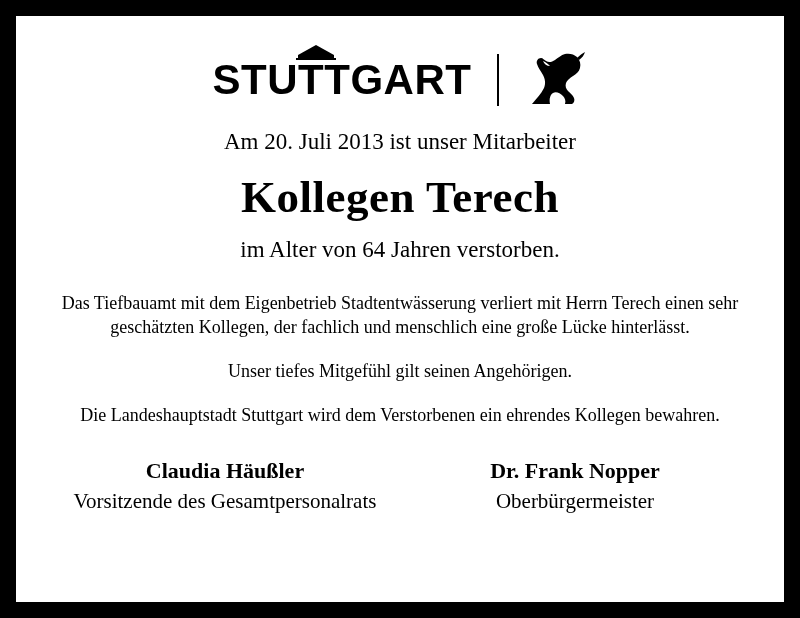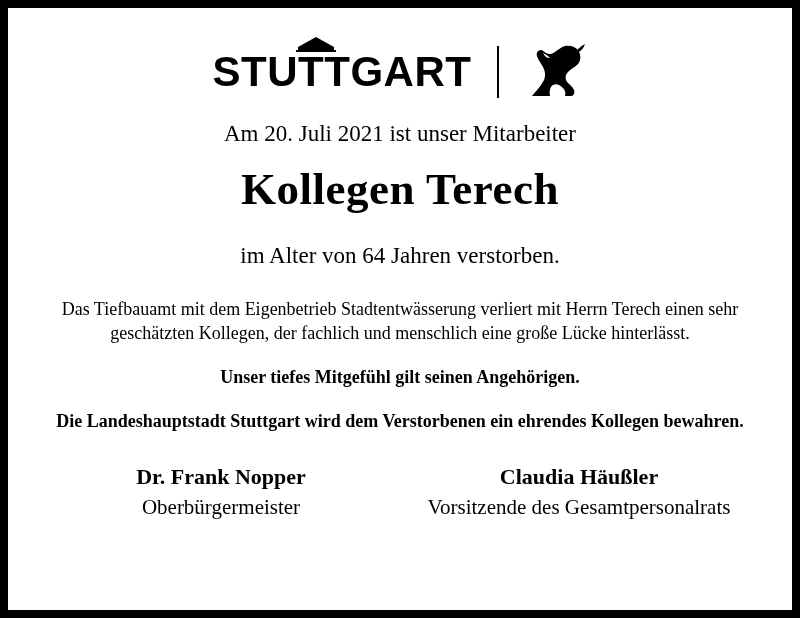--- a/index.html
+++ b/index.html
@@ -11,21 +11,21 @@
     width: 800px;
     height: 618px;
     overflow: hidden;
     font-family: "Liberation Serif", serif;
   }
   .obituary-frame {
     box-sizing: border-box;
     width: 800px;
     height: 618px;
     background: #000000;
-    padding: 8px;
+    padding: 16px;
   }
   .obituary-card {
     box-sizing: border-box;
     width: 100%;
     height: 100%;
     background: #ffffff;
     padding: 30px 34px 18px 34px;
     display: flex;
     flex-direction: column;
     align-items: center;
@@ -78,32 +78,31 @@
   }
   .name {
     font-size: 45px;
     font-weight: bold;
     letter-spacing: 0.5px;
     margin-top: 16px;
     line-height: 1.1;
   }
   .line-age {
     font-size: 23px;
-    margin-top: 28px;
+    margin-top: 14px;
     line-height: 1.25;
   }
   .para {
     font-size: 18px;
     line-height: 1.34;
     margin-top: 26px;
     max-width: 690px;
   }
   .para.tight {
     margin-top: 20px;
-    font-weight: bold;
   }
 
   
   .signatures {
     display: flex;
     width: 100%;
     justify-content: center;
     margin-top: 30px;
   }
   .sig {
@@ -135,37 +134,37 @@
           <rect x="0" y="13" width="40" height="2" fill="#000000"></rect>
         </svg>
       </div>
       <div class="divider"></div>
       <svg class="horse" viewBox="0 0 62 56">
         <path fill="#000000" d="M7 52 C12 46 16 42 19 36 C21 31 20 27 18 23 C16 19 13 16 12 12 C11 9 13 6 16 6 C18 6 19 8 21 9 C24 11 27 10 30 8 C33 6 36 3 40 2 C44 1 49 2 52 5 C55 8 56 12 55 16 C54 20 51 22 48 24 C45 26 42 28 41 31 C40 34 41 37 43 39 C45 41 48 43 49 46 C50 48 49 51 47 52 L40 52 C41 49 40 46 38 44 C35 41 31 39 28 41 C25 43 24 47 25 52 Z M18 9 C19 12 22 14 25 14 C23 12 21 10 18 9 Z"></path>
         <path fill="#000000" d="M52 6 C55 3 58 1 60 0 C59 3 57 6 54 8 Z"></path>
       </svg>
     </div>
 
-    <div class="line-intro">Am 20. Juli 2021 ist unser Mitarbeiter</div>
+    <div class="line-intro">Am 20. Juli 2013 ist unser Mitarbeiter</div>
 
     <div class="name">Kollegen Terech</div>
 
     <div class="line-age">im Alter von 64 Jahren verstorben.</div>
 
     <div class="para">Das Tiefbauamt mit dem Eigenbetrieb Stadtentwässerung verliert mit Herrn Terech einen sehr geschätzten Kollegen, der fachlich und menschlich eine große Lücke hinterlässt.</div>
 
     <div class="para tight">Unser tiefes Mitgefühl gilt seinen Angehörigen.</div>
 
     <div class="para tight">Die Landeshauptstadt Stuttgart wird dem Verstorbenen ein ehrendes Kollegen bewahren.</div>
 
     <div class="signatures">
       <div class="sig">
+        <div class="sig-name">Claudia Häußler</div>
+        <div class="sig-role">Vorsitzende des Gesamtpersonalrats</div>
+      </div>
+      <div class="sig">
         <div class="sig-name">Dr. Frank Nopper</div>
         <div class="sig-role">Oberbürgermeister</div>
-      </div>
-      <div class="sig">
-        <div class="sig-name">Claudia Häußler</div>
-        <div class="sig-role">Vorsitzende des Gesamtpersonalrats</div>
       </div>
     </div>
 
   </div>
 </div>
 
 </body></html>

